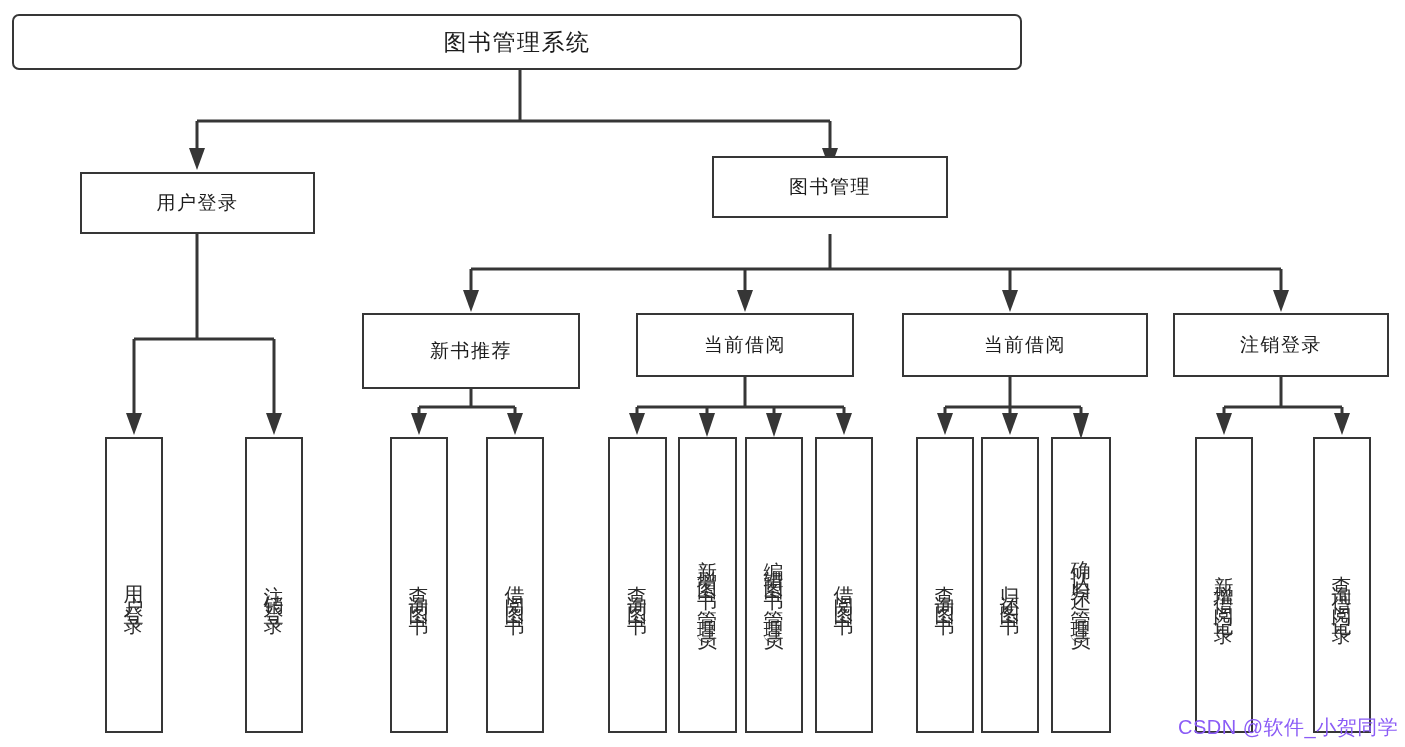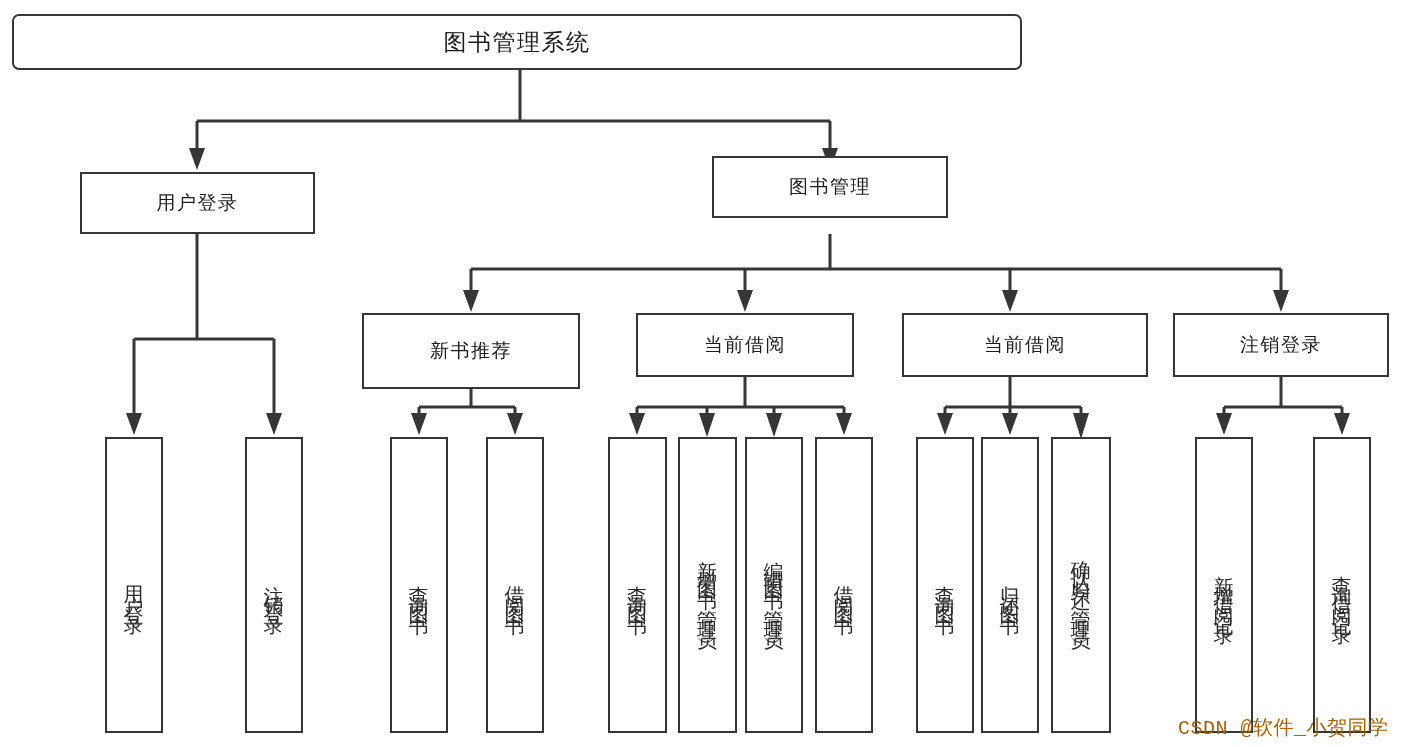--- a/index.html
+++ b/index.html
@@ -18,22 +18,22 @@
   }
   .hbox{font-size:19px;letter-spacing:1.5px;font-weight:400;color:#1c1c1c;}
   .root{font-size:23px;border-radius:7px;}
   .leaf span.vtext{
     writing-mode:vertical-rl;text-orientation:mixed;
     font-size:20px;letter-spacing:10px;line-height:1.1;color:#2a2a2a;
     margin-bottom:-10px;
   }
   .watermark{
     position:absolute;left:1178px;top:714px;width:220px;
-    font-size:20px;color:#a16207;letter-spacing:0.5px;
-    white-space:nowrap;z-index:5;font-family:Liberation Mono, monospace;
+    font-size:20px;color:#8b5cf6;letter-spacing:0.5px;
+    white-space:nowrap;z-index:5;
   }
 </style>
 </head>
 <body>
 
 <div id="canvas">
 
   <svg class="connectors" viewBox="0 0 1405 747" xmlns="http://www.w3.org/2000/svg">
     <g stroke="#363636" stroke-width="3" fill="none">
 

